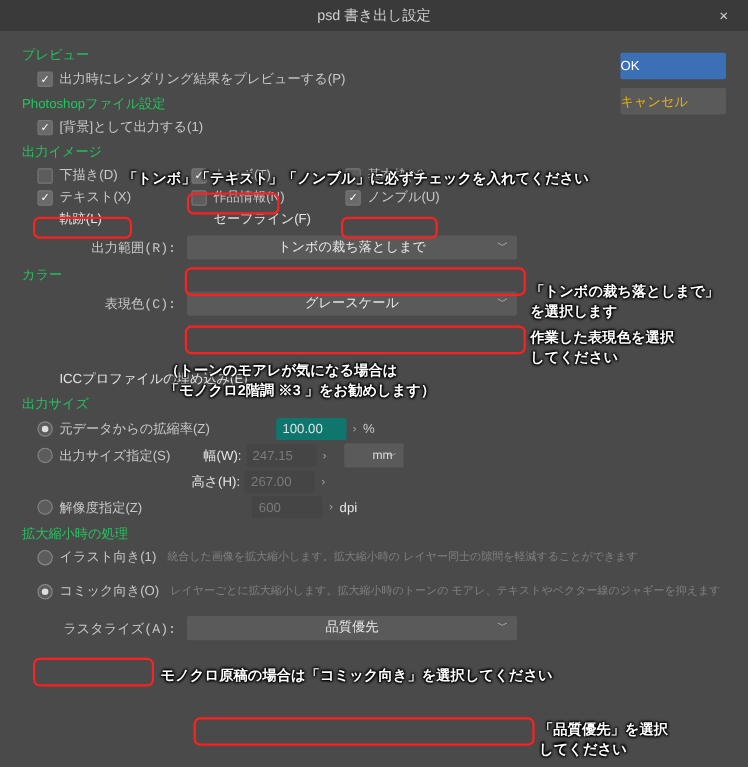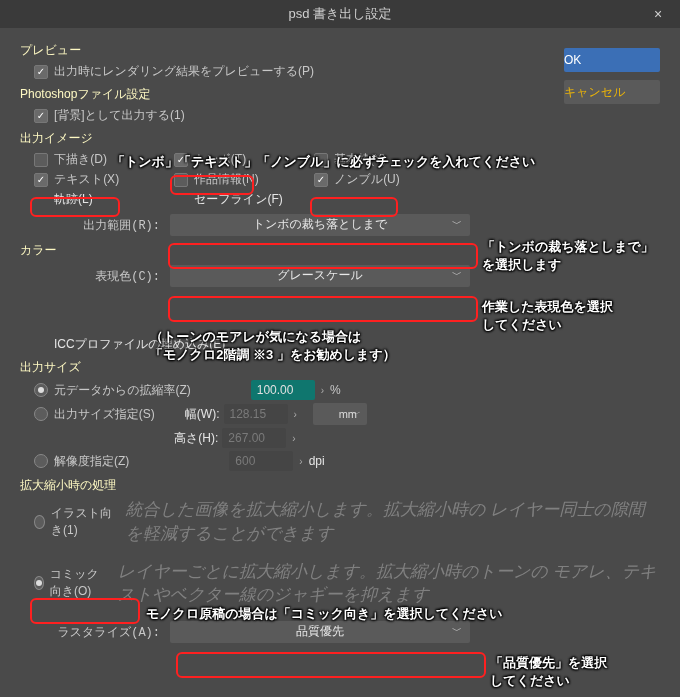--- a/index.html
+++ b/index.html
@@ -43,21 +43,21 @@
     width: 96px; height: 24px;
     text-align: left;
     line-height: 24px;
     font-size: 12px;
     border-radius: 2px;
     cursor: pointer;
   }
   .btn-ok { right: 20px; top: 48px; background: #3b6fb6; color: #fff; }
   .btn-cancel { right: 20px; top: 80px; background: #5a5a5a; color: #eab308; }
   .group-label {
-    color: #fef9c3;
+    color: #22c55e;
     font-size: 12px;
     margin-top: 6px;
     margin-bottom: 4px;
     position: relative;
   }
   .group-label::after {
     
   }
   .row {
     display: flex;
@@ -129,24 +129,23 @@
     color: #e0e0e0;
     width: 64px; height: 20px;
     line-height: 20px;
     padding: 0 6px;
     border-radius: 2px;
     text-align: left;
   }
   .num-input.dim { color: #7a7a7a; background:#454545; }
   .desc {
     color: #808080;
-    font-size: 17px;
+    font-size: 10px;
     line-height: 1.4;
     margin-left: 10px;
-    font-style: italic;
   }
   
   .anno {
     position: absolute;
     color: #fff;
     font-size: 13px;
     font-weight: bold;
     text-shadow: 1px 1px 2px #000, -1px -1px 2px #000, 1px -1px 2px #000, -1px 1px 2px #000;
     pointer-events: none;
     line-height: 1.35;
@@ -268,21 +267,21 @@
       <span class="num-input">100.00</span>
       <span class="chev-right">›</span>
       <span class="lbl">%</span>
     </div>
     <div class="row">
       <span class="radio"></span>
       <span class="lbl">出力サイズ指定(S)</span>
       <span style="width:30px"></span>
       <span class="lbl dim">幅(W):</span>
       <span style="width:4px"></span>
-      <span class="num-input dim">128.15</span>
+      <span class="num-input dim">247.15</span>
       <span class="chev-right">›</span>
       <span style="width:10px"></span>
       <span class="unit-select">
         <span>mm</span>
         <span class="chev">﹀</span>
       </span>
     </div>
     <div class="row">
       <span style="width:140px"></span>
       <span class="lbl dim">高さ(H):</span>
@@ -316,21 +315,21 @@
     <div class="field-row" style="margin-top:14px">
       <div class="field-label">ラスタライズ(A):</div>
       <div class="select" style="width:300px">
         <span>品質優先</span>
         <span class="chev">﹀</span>
       </div>
     </div>
   </div>
 
   <div class="anno" style="left:112px; top:153px">「トンボ」「テキスト」「ノンブル」に必ずチェックを入れてください</div>
-  <div class="anno" style="left:482px; top:238px">「トンボの裁ち落としまで」
+  <div class="anno" style="left:482px; top:256px">「トンボの裁ち落としまで」
 を選択します</div>
   <div class="anno" style="left:482px; top:298px">作業した表現色を選択
 してください</div>
   <div class="anno" style="left:150px; top:328px">（トーンのモアレが気になる場合は
 「モノクロ2階調 ※3 」をお勧めします）</div>
   <div class="anno" style="left:146px; top:605px">モノクロ原稿の場合は「コミック向き」を選択してください</div>
   <div class="anno" style="left:490px; top:654px">「品質優先」を選択
 してください</div>
 
   <div class="redbox" style="left:170px; top:175px; width:84px; height:20px"></div>

